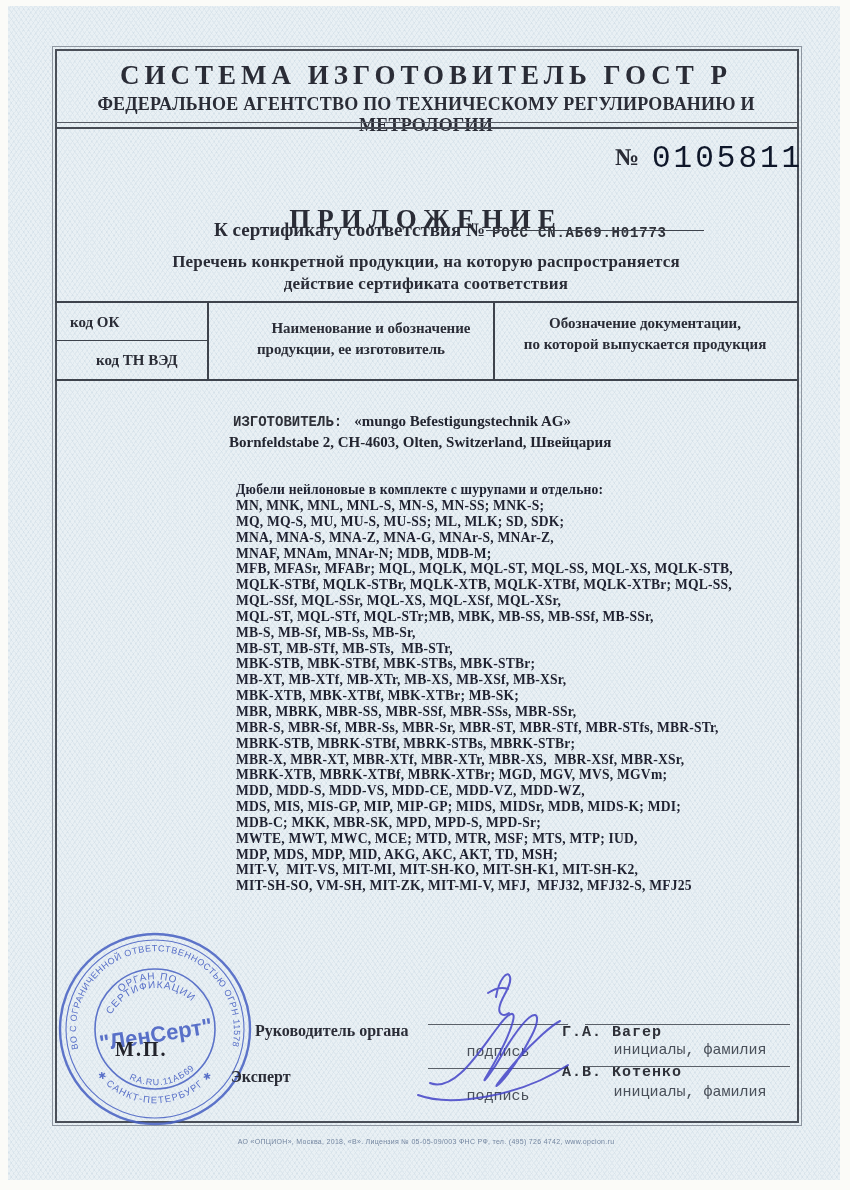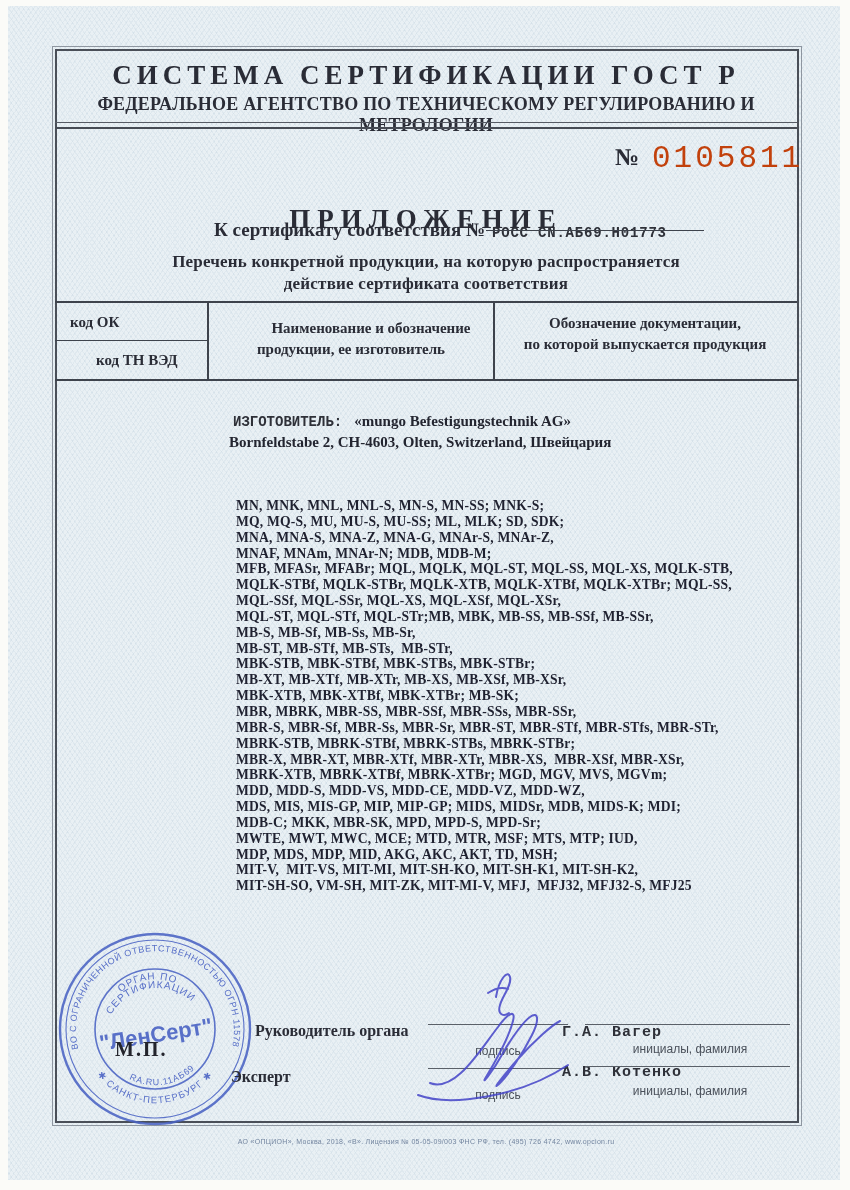--- a/index.html
+++ b/index.html
@@ -11,51 +11,51 @@
       repeating-linear-gradient(55deg, rgba(150,178,200,0.12) 0px, rgba(150,178,200,0.12) 1px, transparent 1px, transparent 4px),
       repeating-linear-gradient(-55deg, rgba(150,178,200,0.12) 0px, rgba(150,178,200,0.12) 1px, transparent 1px, transparent 4px);
   }
   .frame{position:absolute;left:52px;top:46px;width:748px;height:1078px;border:1px solid #8e96a0;}
   .frame-inner{position:absolute;left:2px;top:2px;right:2px;bottom:2px;border:2px solid #4a4f58;}
   .hdr-sep{position:absolute;left:55px;top:122px;width:742px;height:4px;border-top:1.5px solid #565b64;border-bottom:2px solid #464b54;}
   .abs{position:absolute;}
   .t-head1{font-weight:bold;font-size:27px;letter-spacing:5px;color:#2a2c36;text-align:center;}
   .t-head2{font-weight:bold;font-size:18px;letter-spacing:0.2px;color:#2a2c36;text-align:center;}
   .t-num-label{font-size:24px;color:#2a2c36;font-weight:bold;}
-  .t-num{font-family:"Liberation Mono","DejaVu Sans Mono",monospace;font-size:31px;color:#c2410c;letter-spacing:3px;}
+  .t-num{font-family:"Liberation Mono","DejaVu Sans Mono",monospace;font-size:31px;color:#0f172a;letter-spacing:3px;}
   .t-title{font-weight:bold;font-size:27px;letter-spacing:7px;color:#2a2c36;text-align:center;}
   .t-certlabel{font-weight:bold;font-size:19px;color:#2a2c36;}
   .t-mono{font-family:"Liberation Mono","DejaVu Sans Mono",monospace;color:#2e3038;}
   .t-sub{font-weight:bold;font-size:17px;color:#2a2c36;text-align:center;letter-spacing:0.2px;}
   .tline{position:absolute;background:#3e434c;}
   .t-cell{font-weight:bold;font-size:15px;color:#2a2c36;}
   .t-cell-c{font-weight:bold;font-size:15px;color:#2a2c36;text-align:center;line-height:21px;}
   .t-maker-label{font-family:"Liberation Mono","DejaVu Sans Mono",monospace;font-size:14px;font-weight:bold;color:#2e3038;}
   .t-maker{font-weight:bold;font-size:15px;color:#232530;}
   .t-products{font-weight:bold;font-size:13.6px;line-height:15.85px;color:#1f2130;letter-spacing:0.2px;white-space:pre;}
   .t-role{font-weight:bold;font-size:16px;color:#2a2c36;}
   .sigline{position:absolute;border-bottom:1px solid #5a6068;}
-  .t-caption{font-family:Liberation Sans, sans-serif;font-size:12px;color:#4a505a;text-align:center;}
+  .t-caption{font-family:Liberation Mono, monospace;font-size:15px;color:#4a505a;text-align:center;}
   .t-name{font-family:"Liberation Mono","DejaVu Sans Mono",monospace;font-size:15px;font-weight:bold;color:#2e3038;letter-spacing:1px;}
   .t-mp{font-weight:bold;font-size:20px;color:#23242c;letter-spacing:2px;}
   .t-footer{font-family:"Liberation Sans","DejaVu Sans",sans-serif;font-size:7px;color:#7486a0;text-align:center;letter-spacing:0.3px;}
   .underline{position:absolute;border-bottom:1.2px solid #3e434c;}
   svg text{font-family:"Liberation Sans","DejaVu Sans",sans-serif;}
 </style>
 </head>
 <body>
 
 <div class="page">
   <div class="paper"></div>
 
   <div class="frame">
     <div class="frame-inner"></div>
   </div>
 
-  <div class="abs t-head1" style="left:60px;top:60px;width:732px;">СИСТЕМА СЕРТИФИКАЦИИ ГОСТ Р</div>
+  <div class="abs t-head1" style="left:60px;top:60px;width:732px;">СИСТЕМА ИЗГОТОВИТЕЛЬ ГОСТ Р</div>
   <div class="abs t-head2" style="left:60px;top:94px;width:732px;">ФЕДЕРАЛЬНОЕ АГЕНТСТВО ПО ТЕХНИЧЕСКОМУ РЕГУЛИРОВАНИЮ И МЕТРОЛОГИИ</div>
   <div class="hdr-sep"></div>
 
   <div class="abs t-num-label" style="left:615px;top:144px;">№</div>
   <div class="abs t-num" style="left:652px;top:141px;">0105811</div>
 
   <div class="abs t-title" style="left:60px;top:172px;width:732px;margin-top:32px;">ПРИЛОЖЕНИЕ</div>
 
   <div class="abs t-certlabel" style="left:214px;top:212px;margin-top:7px;">К сертификату соответствия №</div>
   <div class="abs t-mono" style="left:492px;top:225px;font-size:14px;font-weight:bold;letter-spacing:0.8px;">РОСС CN.АБ69.Н01773</div>
@@ -76,20 +76,21 @@
   <div class="abs t-cell-c" style="left:209px;top:339px;width:284px;">продукции, ее изготовитель</div>
   <div class="abs t-cell-c" style="left:495px;top:313px;width:300px;">Обозначение документации,</div>
   <div class="abs t-cell-c" style="left:495px;top:334px;width:300px;">по которой выпускается продукция</div>
 
   <div class="abs" style="left:233px;top:412px;">
     <span class="t-maker-label">ИЗГОТОВИТЕЛЬ:</span>
     <span class="t-maker" style="margin-left:8px;">«mungo Befestigungstechnik AG»</span>
   </div>
   <div class="abs t-maker" style="left:229px;top:434px;">Bornfeldstabe 2, CH-4603, Olten, Switzerland, Швейцария</div>
 
+  <div class="abs t-products" style="left:236px;top:482px;">Дюбели нейлоновые в комплекте с шурупами и отдельно:</div>
   <div class="abs t-products" style="left:236px;top:498px;"><div>MN, MNK, MNL, MNL-S, MN-S, MN-SS; MNK-S;</div><div>MQ, MQ-S, MU, MU-S, MU-SS; ML, MLK; SD, SDK;</div><div>MNA, MNA-S, MNA-Z, MNA-G, MNAr-S, MNAr-Z,</div><div>MNAF, MNAm, MNAr-N; MDB, MDB-M;</div><div>MFB, MFASr, MFABr; MQL, MQLK, MQL-ST, MQL-SS, MQL-XS, MQLK-STB,</div><div>MQLK-STBf, MQLK-STBr, MQLK-XTB, MQLK-XTBf, MQLK-XTBr; MQL-SS,</div><div>MQL-SSf, MQL-SSr, MQL-XS, MQL-XSf, MQL-XSr,</div><div>MQL-ST, MQL-STf, MQL-STr;MB, MBK, MB-SS, MB-SSf, MB-SSr,</div><div>MB-S, MB-Sf, MB-Ss, MB-Sr,</div><div>MB-ST, MB-STf, MB-STs,  MB-STr,</div><div>MBK-STB, MBK-STBf, MBK-STBs, MBK-STBr;</div><div>MB-XT, MB-XTf, MB-XTr, MB-XS, MB-XSf, MB-XSr,</div><div>MBK-XTB, MBK-XTBf, MBK-XTBr; MB-SK;</div><div>MBR, MBRK, MBR-SS, MBR-SSf, MBR-SSs, MBR-SSr,</div><div>MBR-S, MBR-Sf, MBR-Ss, MBR-Sr, MBR-ST, MBR-STf, MBR-STfs, MBR-STr,</div><div>MBRK-STB, MBRK-STBf, MBRK-STBs, MBRK-STBr;</div><div>MBR-X, MBR-XT, MBR-XTf, MBR-XTr, MBR-XS,  MBR-XSf, MBR-XSr,</div><div>MBRK-XTB, MBRK-XTBf, MBRK-XTBr; MGD, MGV, MVS, MGVm;</div><div>MDD, MDD-S, MDD-VS, MDD-CE, MDD-VZ, MDD-WZ,</div><div>MDS, MIS, MIS-GP, MIP, MIP-GP; MIDS, MIDSr, MDB, MIDS-K; MDI;</div><div>MDB-C; MKK, MBR-SK, MPD, MPD-S, MPD-Sr;</div><div>MWTE, MWT, MWC, MCE; MTD, MTR, MSF; MTS, MTP; IUD,</div><div>MDP, MDS, MDP, MID, AKG, AKC, AKT, TD, MSH;</div><div>MIT-V,  MIT-VS, MIT-MI, MIT-SH-KO, MIT-SH-K1, MIT-SH-K2,</div><div>MIT-SH-SO, VM-SH, MIT-ZK, MIT-MI-V, MFJ,  MFJ32, MFJ32-S, MFJ25</div></div>
 
   <svg class="abs" style="left:56px;top:930px;" width="198" height="198" viewBox="0 0 198 198">
     <g stroke="#4a63c4" fill="none" opacity="0.88">
       <circle cx="99" cy="99" r="95" stroke-width="2.4"></circle>
       <circle cx="99" cy="99" r="89" stroke-width="1.1"></circle>
       <circle cx="99" cy="99" r="60" stroke-width="1.6"></circle>
     </g>
     <defs>
       <path id="ringTop" d="M 22 118 A 79 79 0 1 1 176 118"></path>

